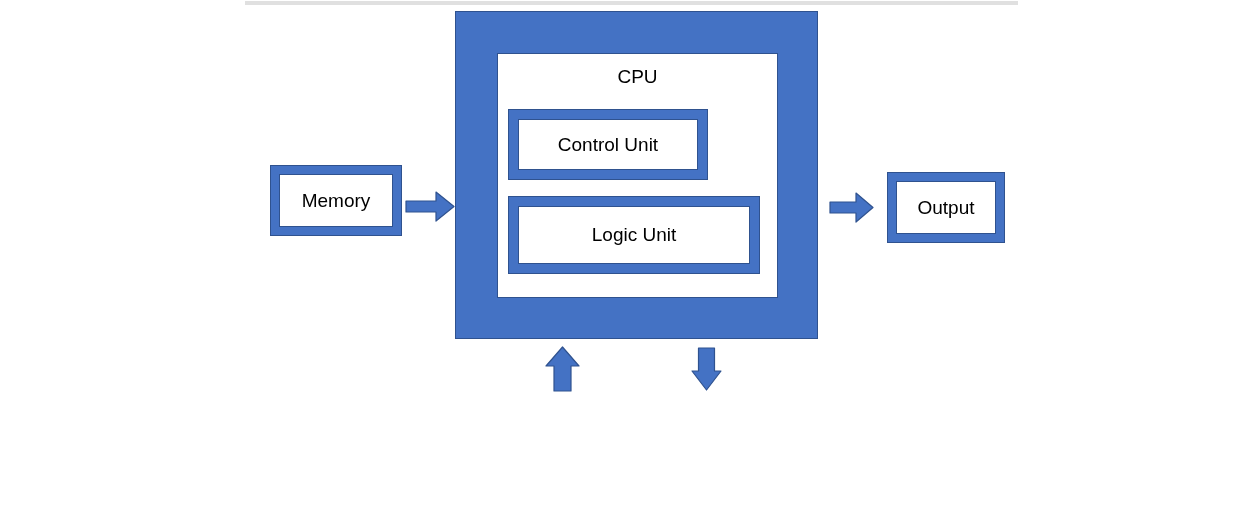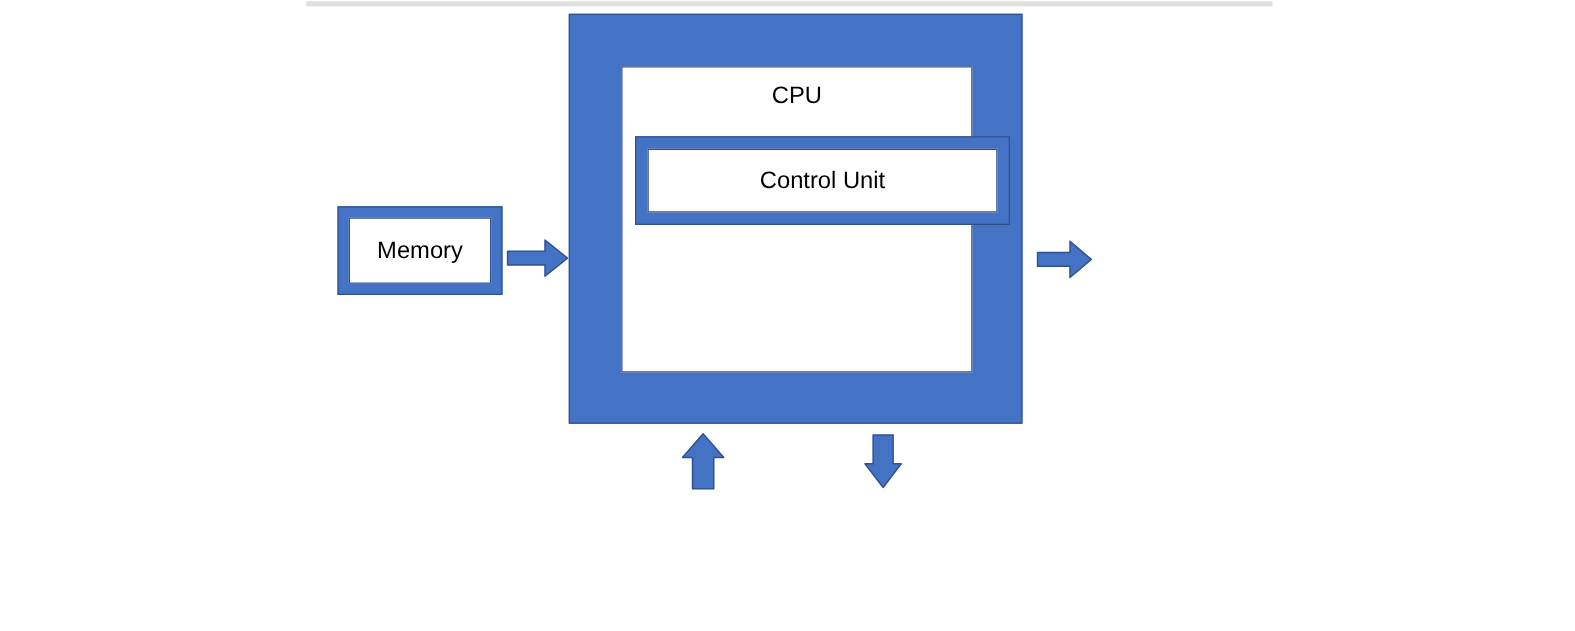--- a/index.html
+++ b/index.html
@@ -57,21 +57,21 @@
     position: absolute;
     left: 41px; top: 41px; right: 39px; bottom: 40px;
     background: #ffffff;
     border: 1px solid var(--outline, #2F528F);
   }
   .cpu-title {
     position: absolute;
     left: 0; right: 0; top: 12px;
     text-align: center;
   }
-  .node-control { left: 10px; top: 55px;  width: 300px; height: 71px; }
+  .node-control { left: 10px; top: 55px;  width: 200px; height: 71px; }
   .node-logic   { left: 10px; top: 142px; width: 252px; height: 78px; }
   
   .arrow { position: absolute; display: block; }
   .arrow polygon {
     fill: var(--fill, #4472C4);
     stroke: var(--outline, #2F528F);
     stroke-width: 1.2;
     stroke-linejoin: round;
   }
   .arrow-input-cpu  { left: 405px; top: 191px; }
@@ -99,27 +99,37 @@
   <div class="shape node-cpu">
     <div class="cpu-inner">
       <div class="cpu-title label">CPU</div>
 
       <div class="shape node-control">
         <div class="inner thick">
           <span class="label">Control Unit</span>
         </div>
       </div>
 
+      <div class="shape node-logic">
+        <div class="inner thick">
+          <span class="label">Logic Unit</span>
+        </div>
+      </div>
     </div>
   </div>
 
   <svg class="arrow arrow-cpu-output" width="45" height="31" viewBox="0 0 45 31">
     <polygon points="1,10 27,10 27,1 44,15.5 27,30 27,21 1,21"></polygon>
   </svg>
 
+  <div class="shape node-output">
+    <div class="inner">
+      <span class="label">Output</span>
+    </div>
+  </div>
 
   <svg class="arrow arrow-memory-cpu" width="35" height="46" viewBox="0 0 35 46">
     <polygon points="17.5,1 34,20 26,20 26,45 9,45 9,20 1,20"></polygon>
   </svg>
 
   <svg class="arrow arrow-cpu-memory" width="31" height="44" viewBox="0 0 31 44">
     <polygon points="7.5,1 23.5,1 23.5,24 30,24 15.5,43 1,24 7.5,24"></polygon>
   </svg>
 
 

